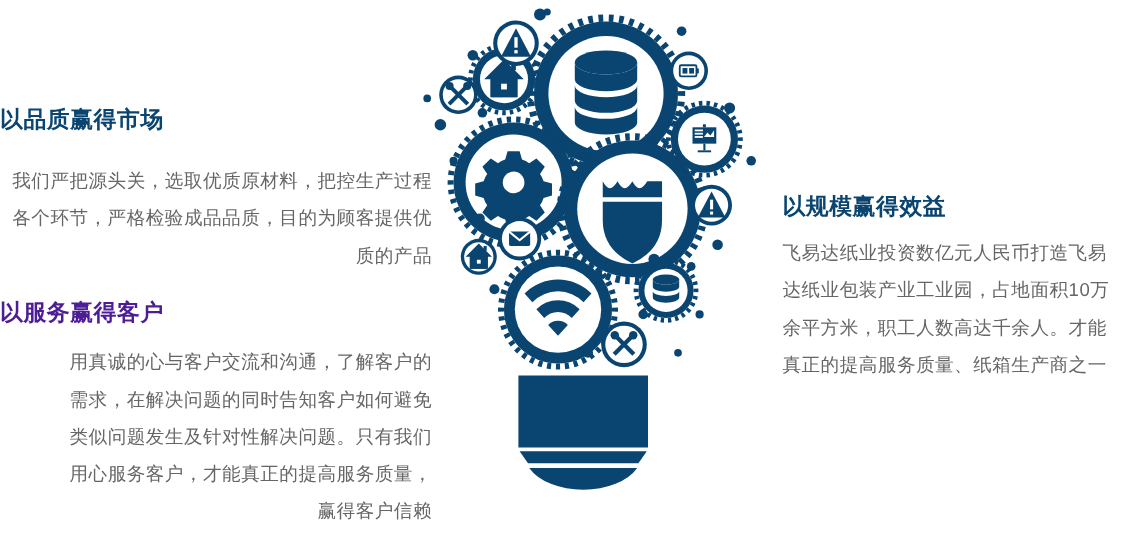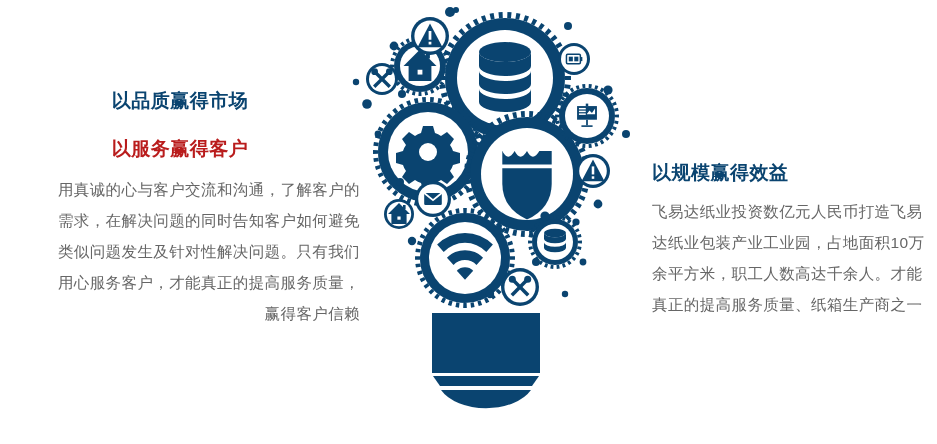--- a/index.html
+++ b/index.html
@@ -22,21 +22,21 @@
     letter-spacing:.5px;
     white-space:nowrap;
   }
   .para{
     font-size:15.5px;
     line-height:31px;
     letter-spacing:.4px;
   }
 
   #left-col{left:0px;top:88px;width:372px;}
-  #left-col .heading{text-align:center;padding-right:12px;}
+  #left-col .heading{text-align:left;padding-right:12px;}
   #left-col .para{text-align:right;padding-right:12px;}
   #block-quality .heading{margin-bottom:22px;}
   #block-service{margin-top:20px;}
   #block-service .heading{margin-bottom:12px;}
 
   #right-col{left:652px;top:160px;width:285px;}
   #right-col .heading{text-align:left;margin-bottom:10px;}
   #right-col .para{text-align:left;}
 
   
@@ -45,24 +45,25 @@
 </style>
 </head>
 <body style="background: rgb(255, 255, 255);">
 
 <div class="stage">
 
   <div class="col" id="left-col">
 
     <div id="block-quality">
       <div class="heading" style="color: rgb(10, 68, 112);">以品质赢得市场</div>
+      <div class="para" style="color: rgb(102, 102, 102);">我们严把源头关，选取优质原材料，把控生产过程各个环节，严格检验成品品质，目的为顾客提供优质的产品</div>
     </div>
 
     <div id="block-service">
-      <div class="heading" style="color: #b91c1c;">以服务赢得客户</div>
+      <div class="heading" style="color: #4c1d95;">以服务赢得客户</div>
       <div class="para" style="color: rgb(102, 102, 102); padding-left: 43px;">用真诚的心与客户交流和沟通，了解客户的需求，在解决问题的同时告知客户如何避免类似问题发生及针对性解决问题。只有我们用心服务客户，才能真正的提高服务质量，赢得客户信赖</div>
     </div>
 
   </div>
 
   <div class="col" id="right-col">
     <div id="block-scale">
       <div class="heading" style="color: rgb(10, 68, 112);">以规模赢得效益</div>
       <div class="para" style="color: rgb(102, 102, 102);">飞易达纸业投资数亿元人民币打造飞易达纸业包装产业工业园，占地面积10万余平方米，职工人数高达千余人。才能真正的提高服务质量、纸箱生产商之一</div>
     </div>

